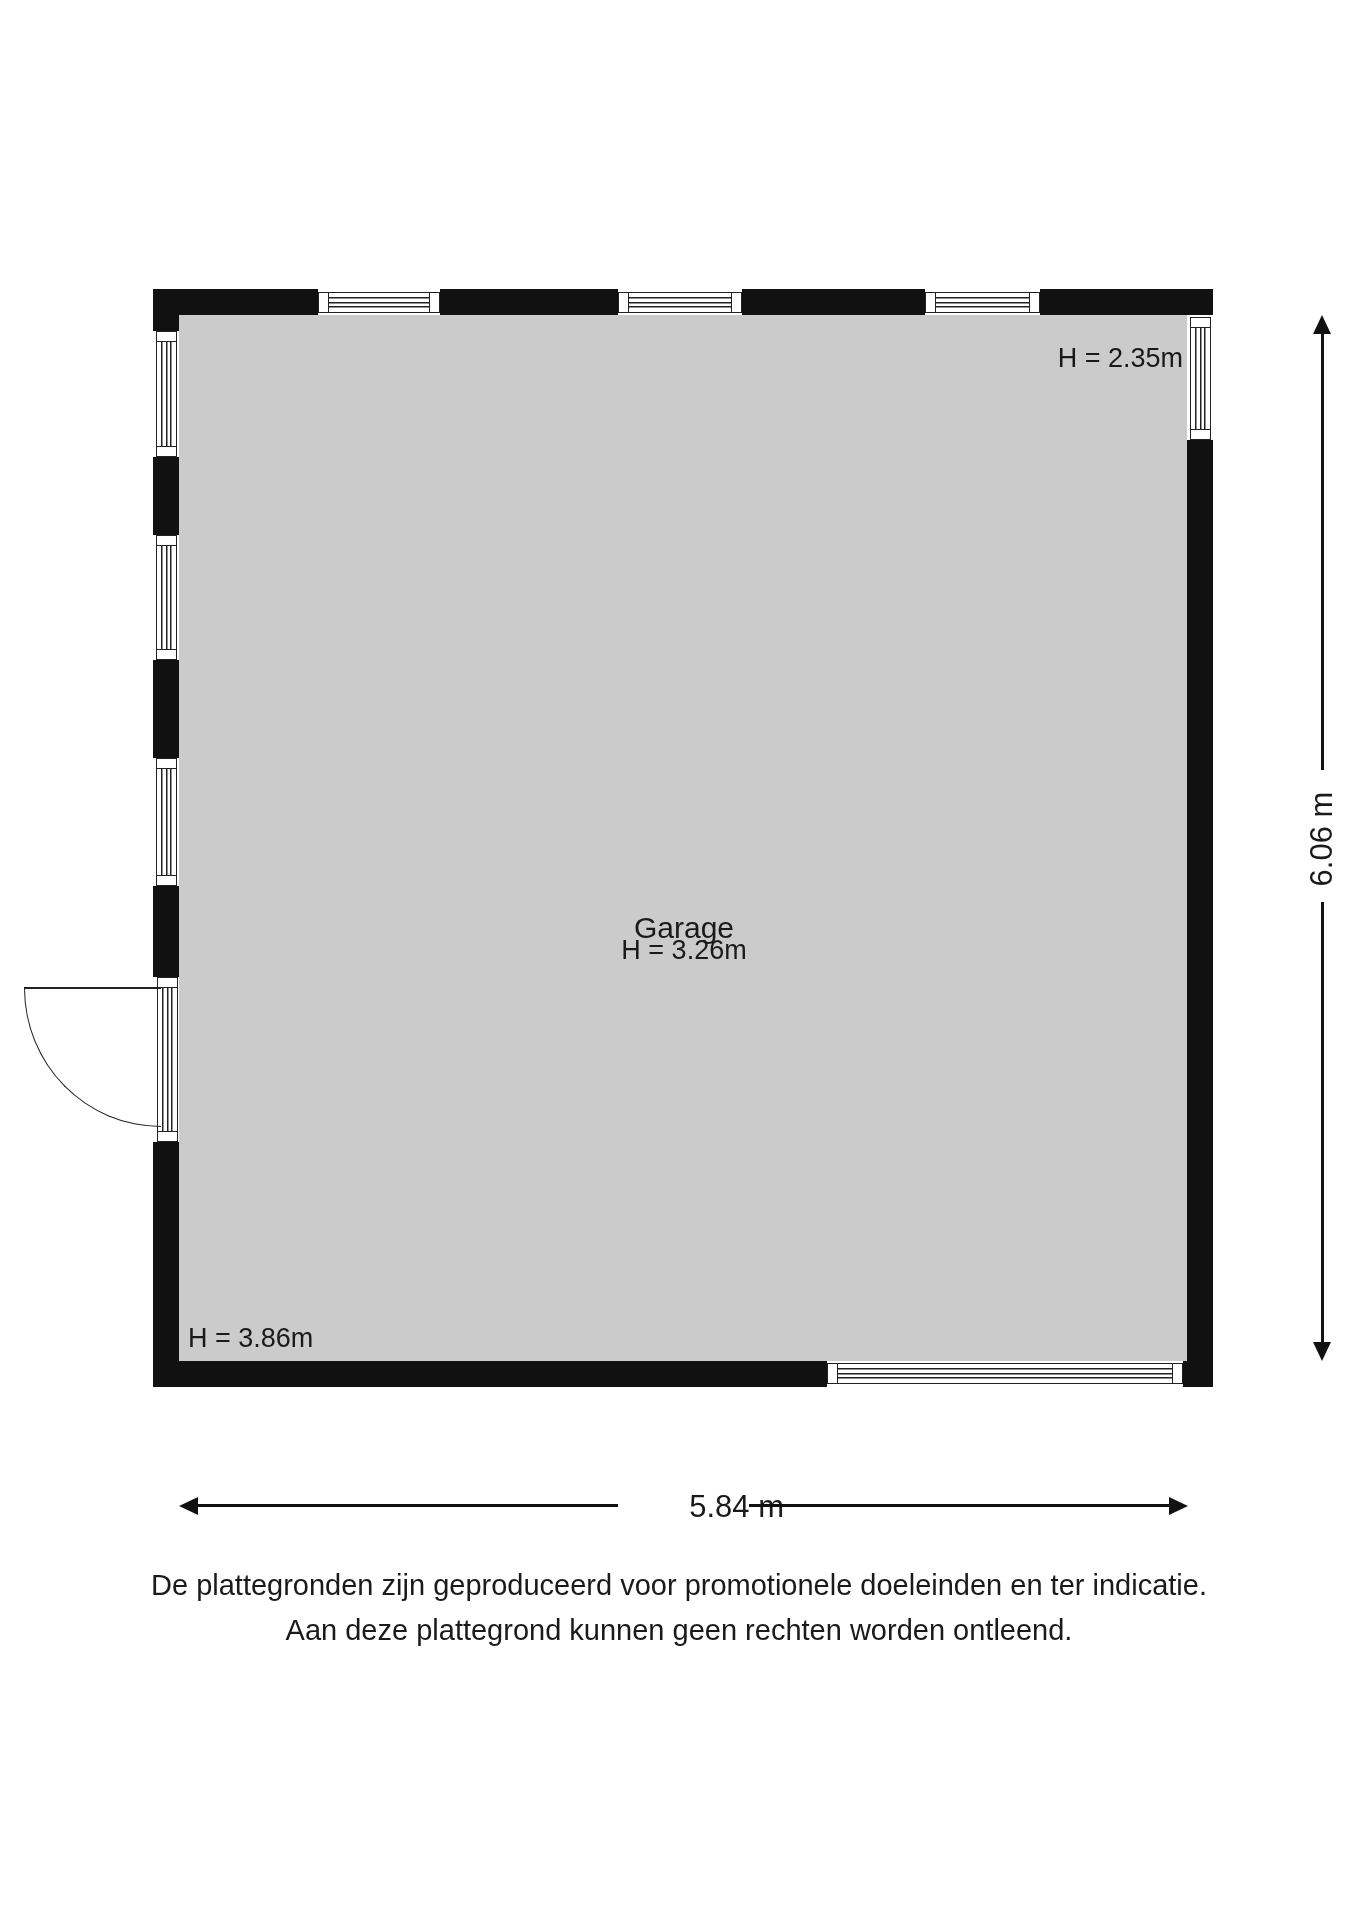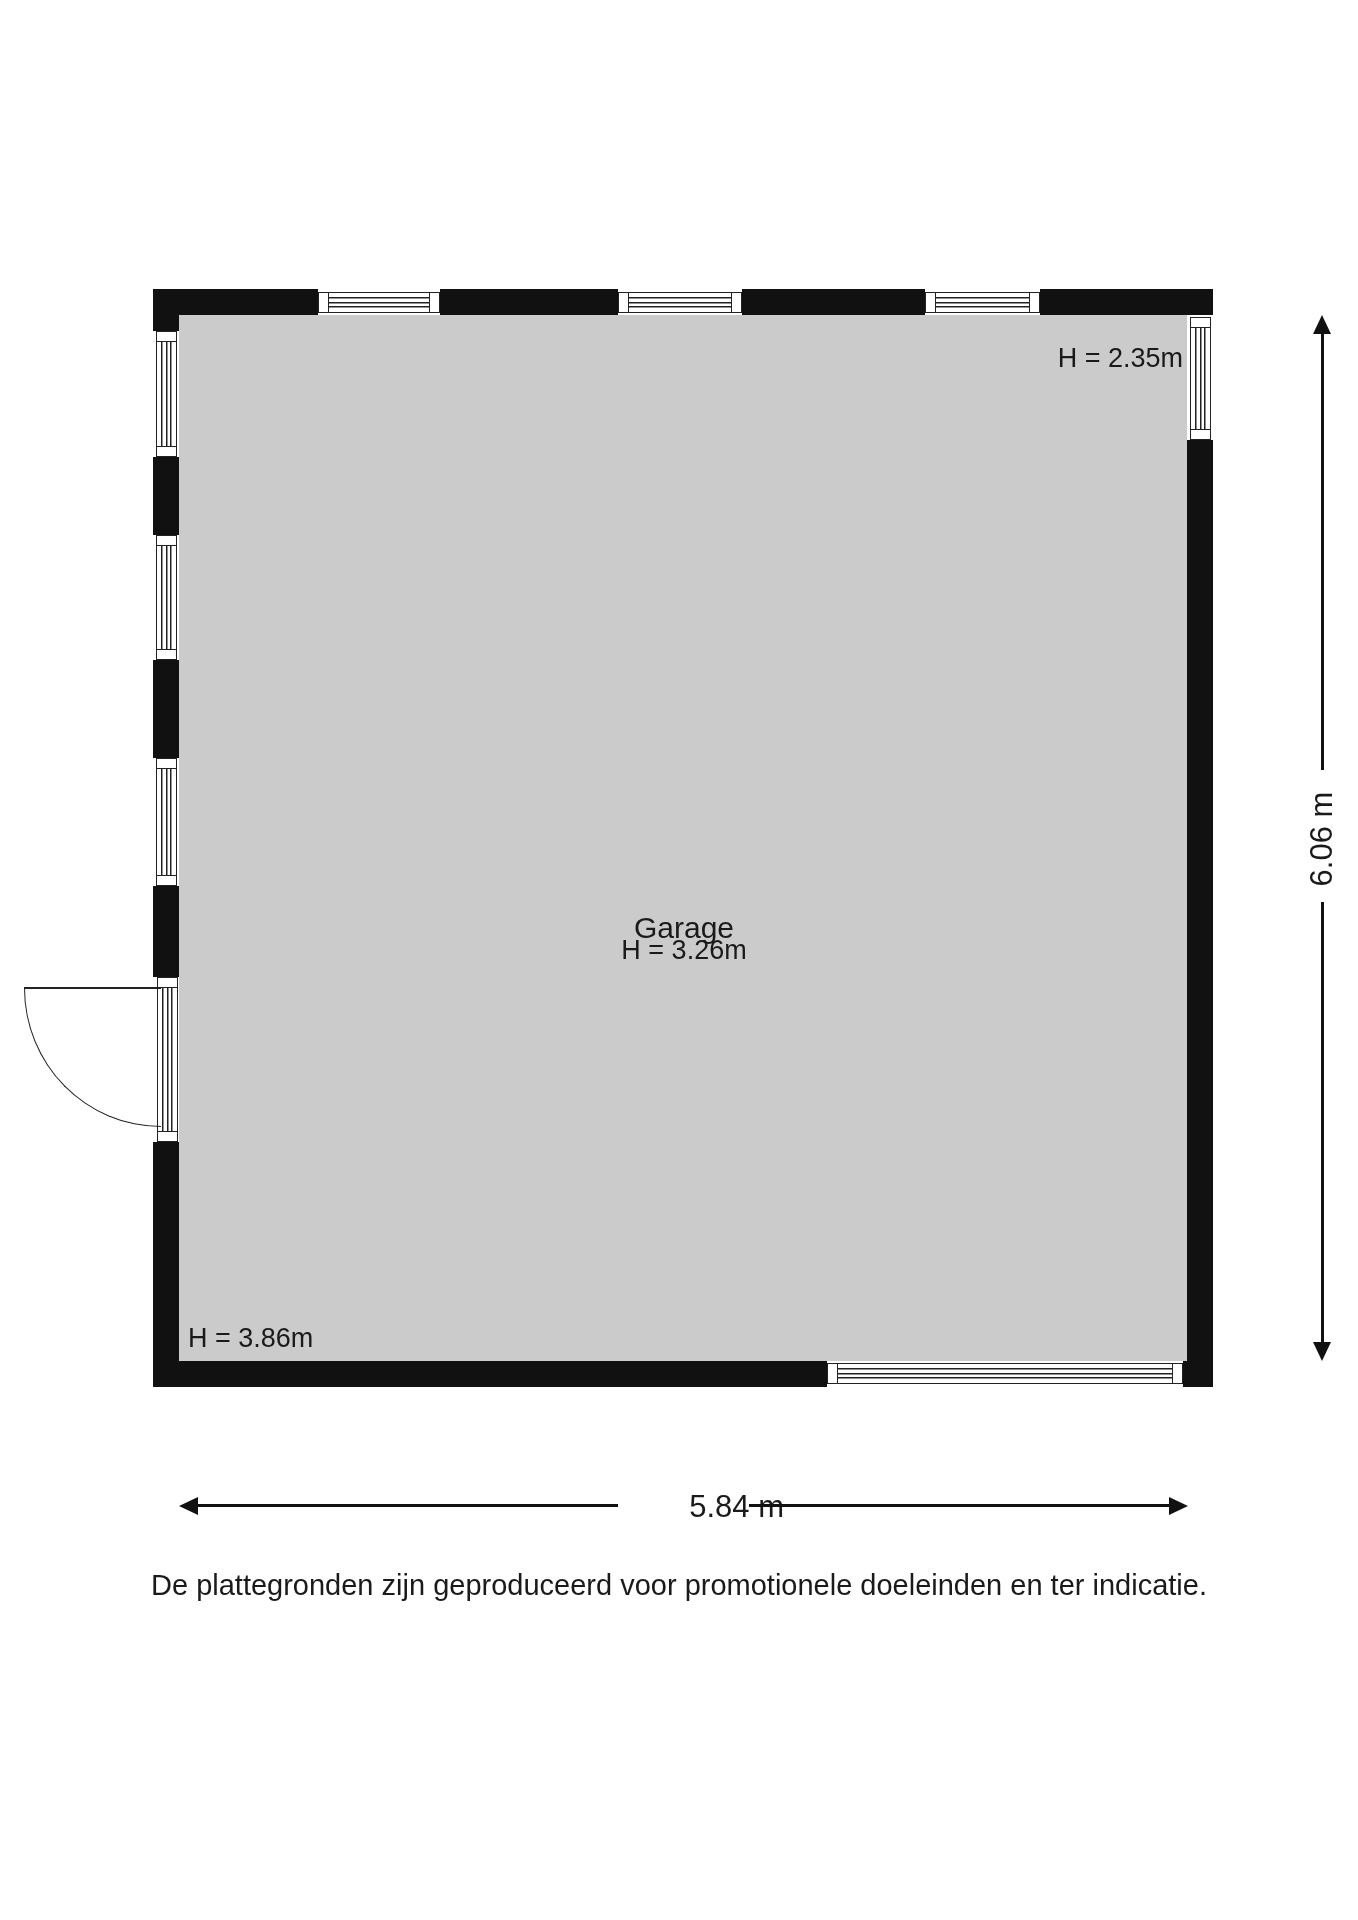--- a/index.html
+++ b/index.html
@@ -143,15 +143,16 @@
   <div class="abs arrow down" style="left:1313px;top:1342px;"></div>
 
   <div class="abs arrow left" style="left:179px;top:1497px;"></div>
   <div class="abs dim-line" style="left:196px;top:1504px;width:422px;height:3px;"></div>
   <div class="abs dim-label" style="left:584px;top:1489px;width:200px;text-align:right;">5.84 m</div>
   <div class="abs dim-line" style="left:749px;top:1504px;width:422px;height:3px;"></div>
   <div class="abs arrow right" style="left:1169px;top:1497px;"></div>
 
   <div class="abs disclaimer" style="left:0;top:1551px;margin-top:12px;">
     <div>De plattegronden zijn geproduceerd voor promotionele doeleinden en ter indicatie.</div>
+    <div>Aan deze plattegrond kunnen geen rechten worden ontleend.</div>
   </div>
 
 </div>
 
 </body></html>

